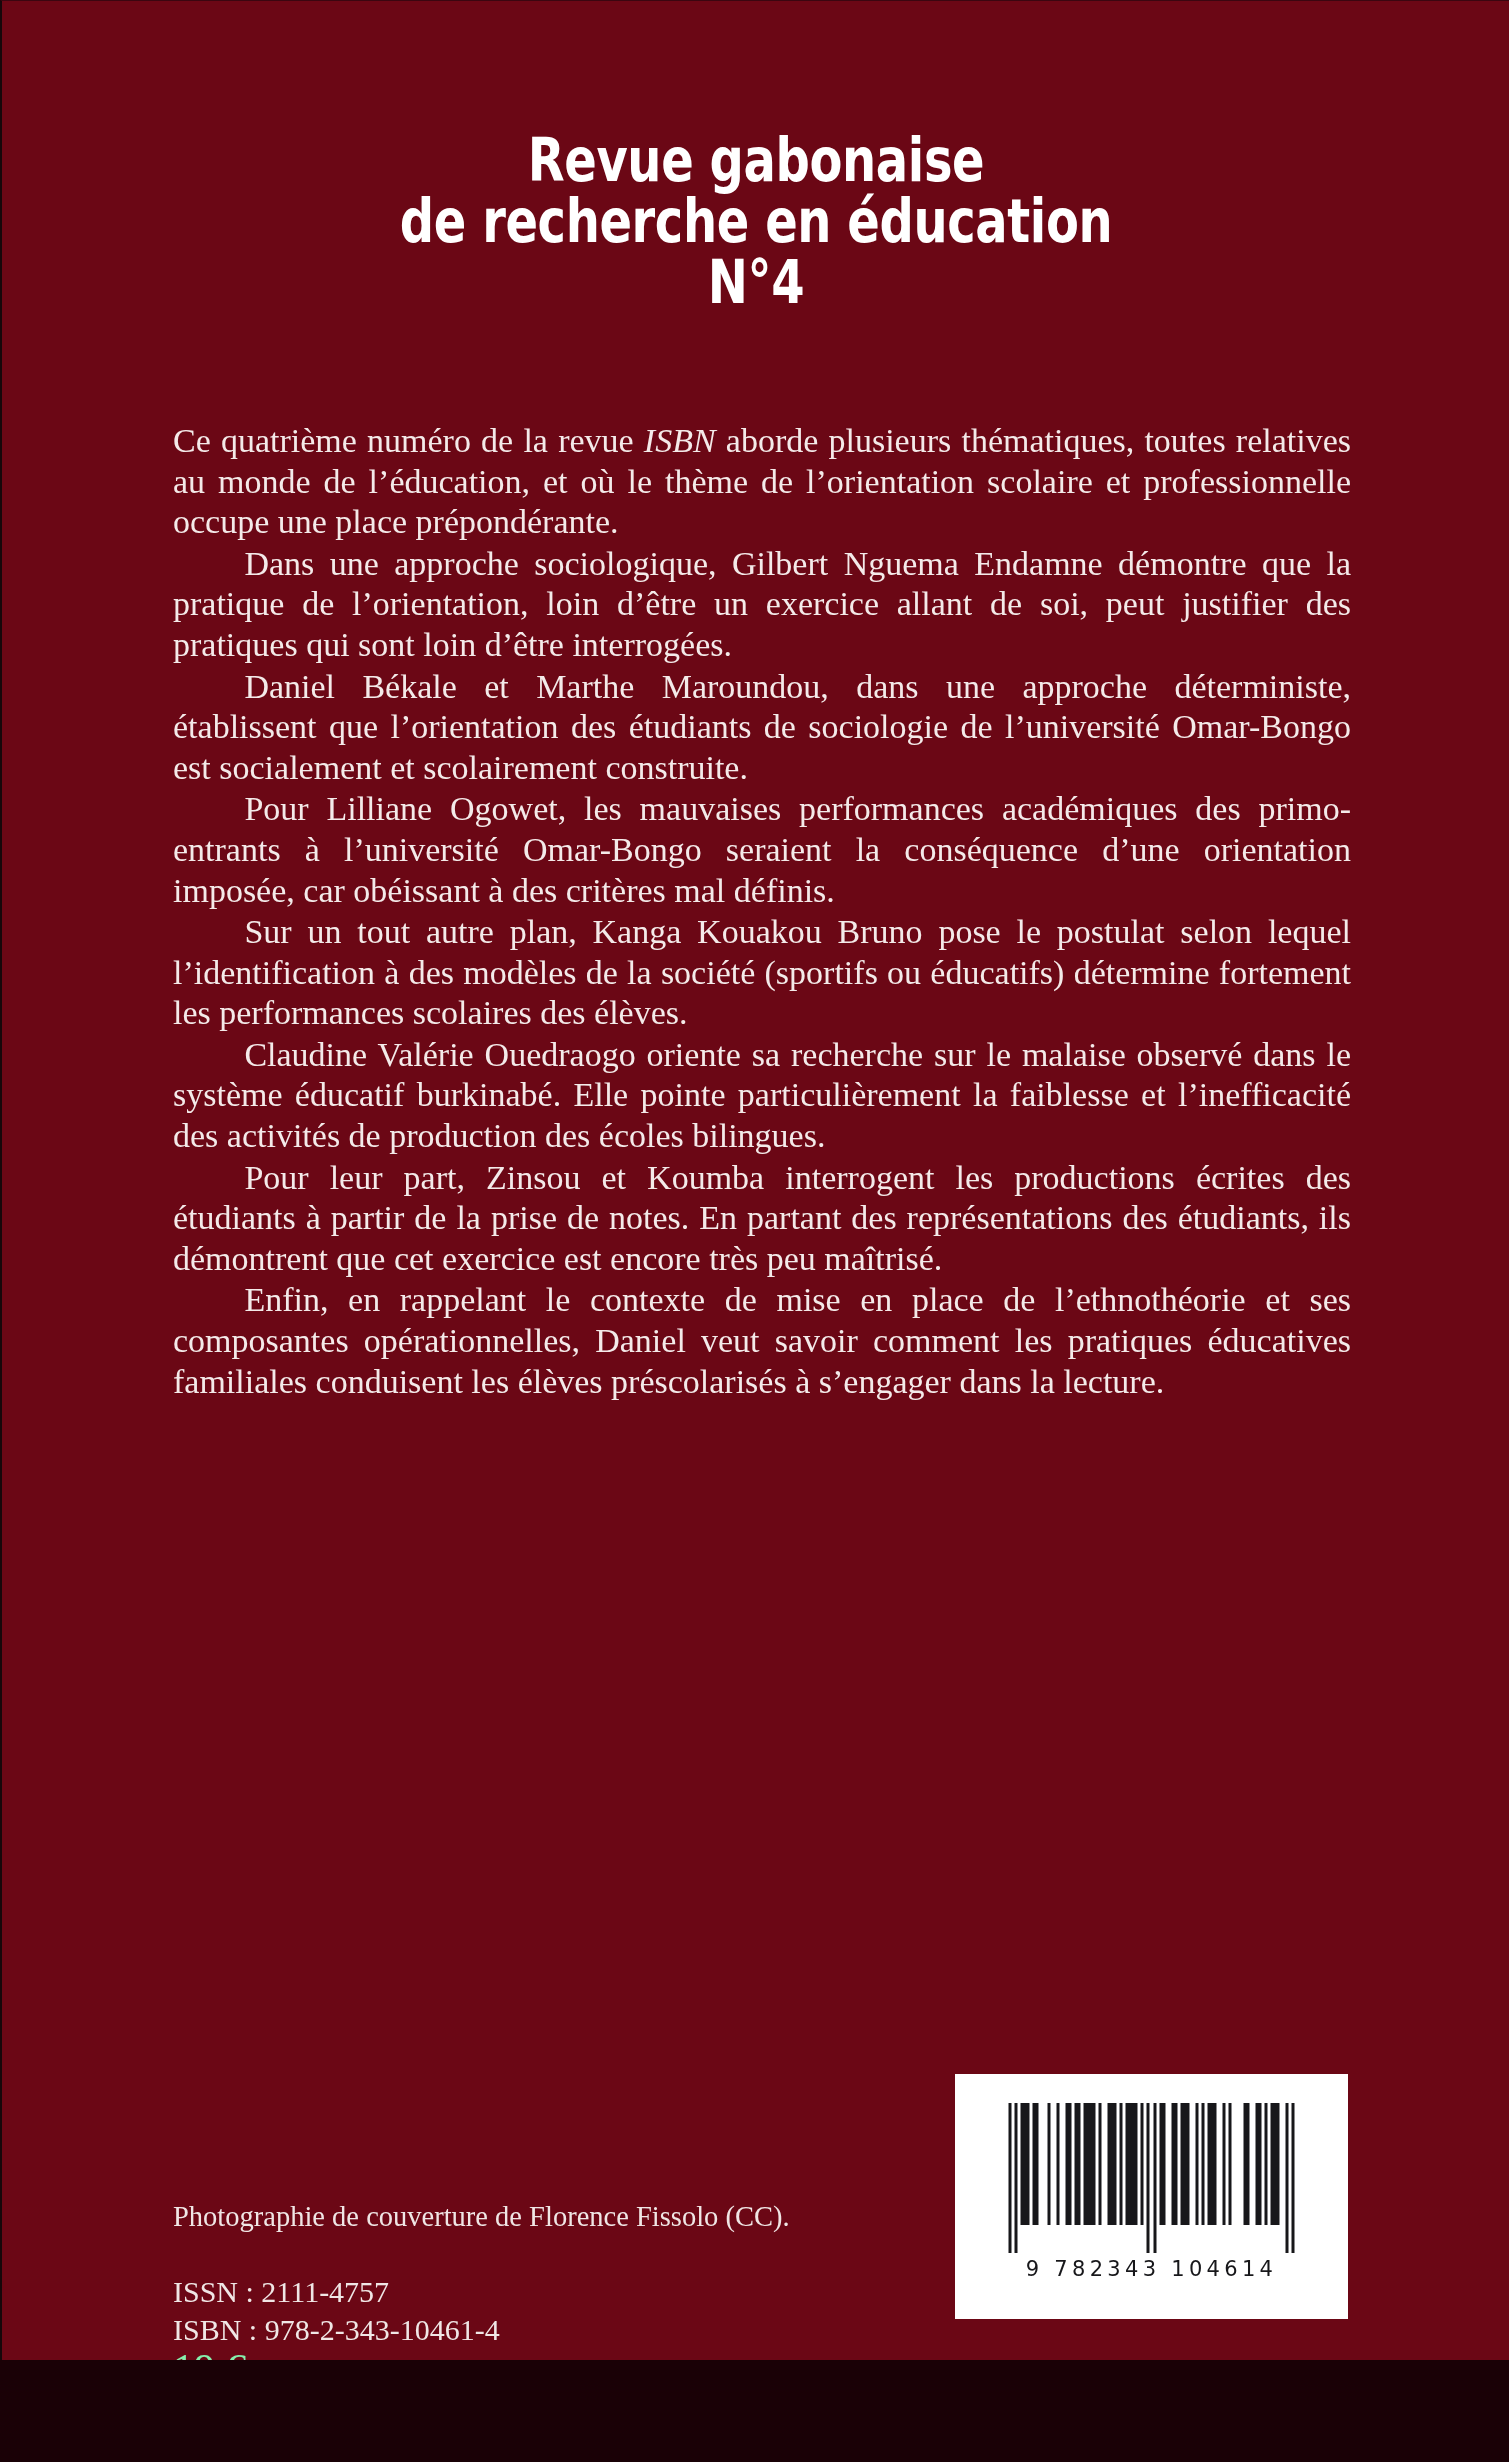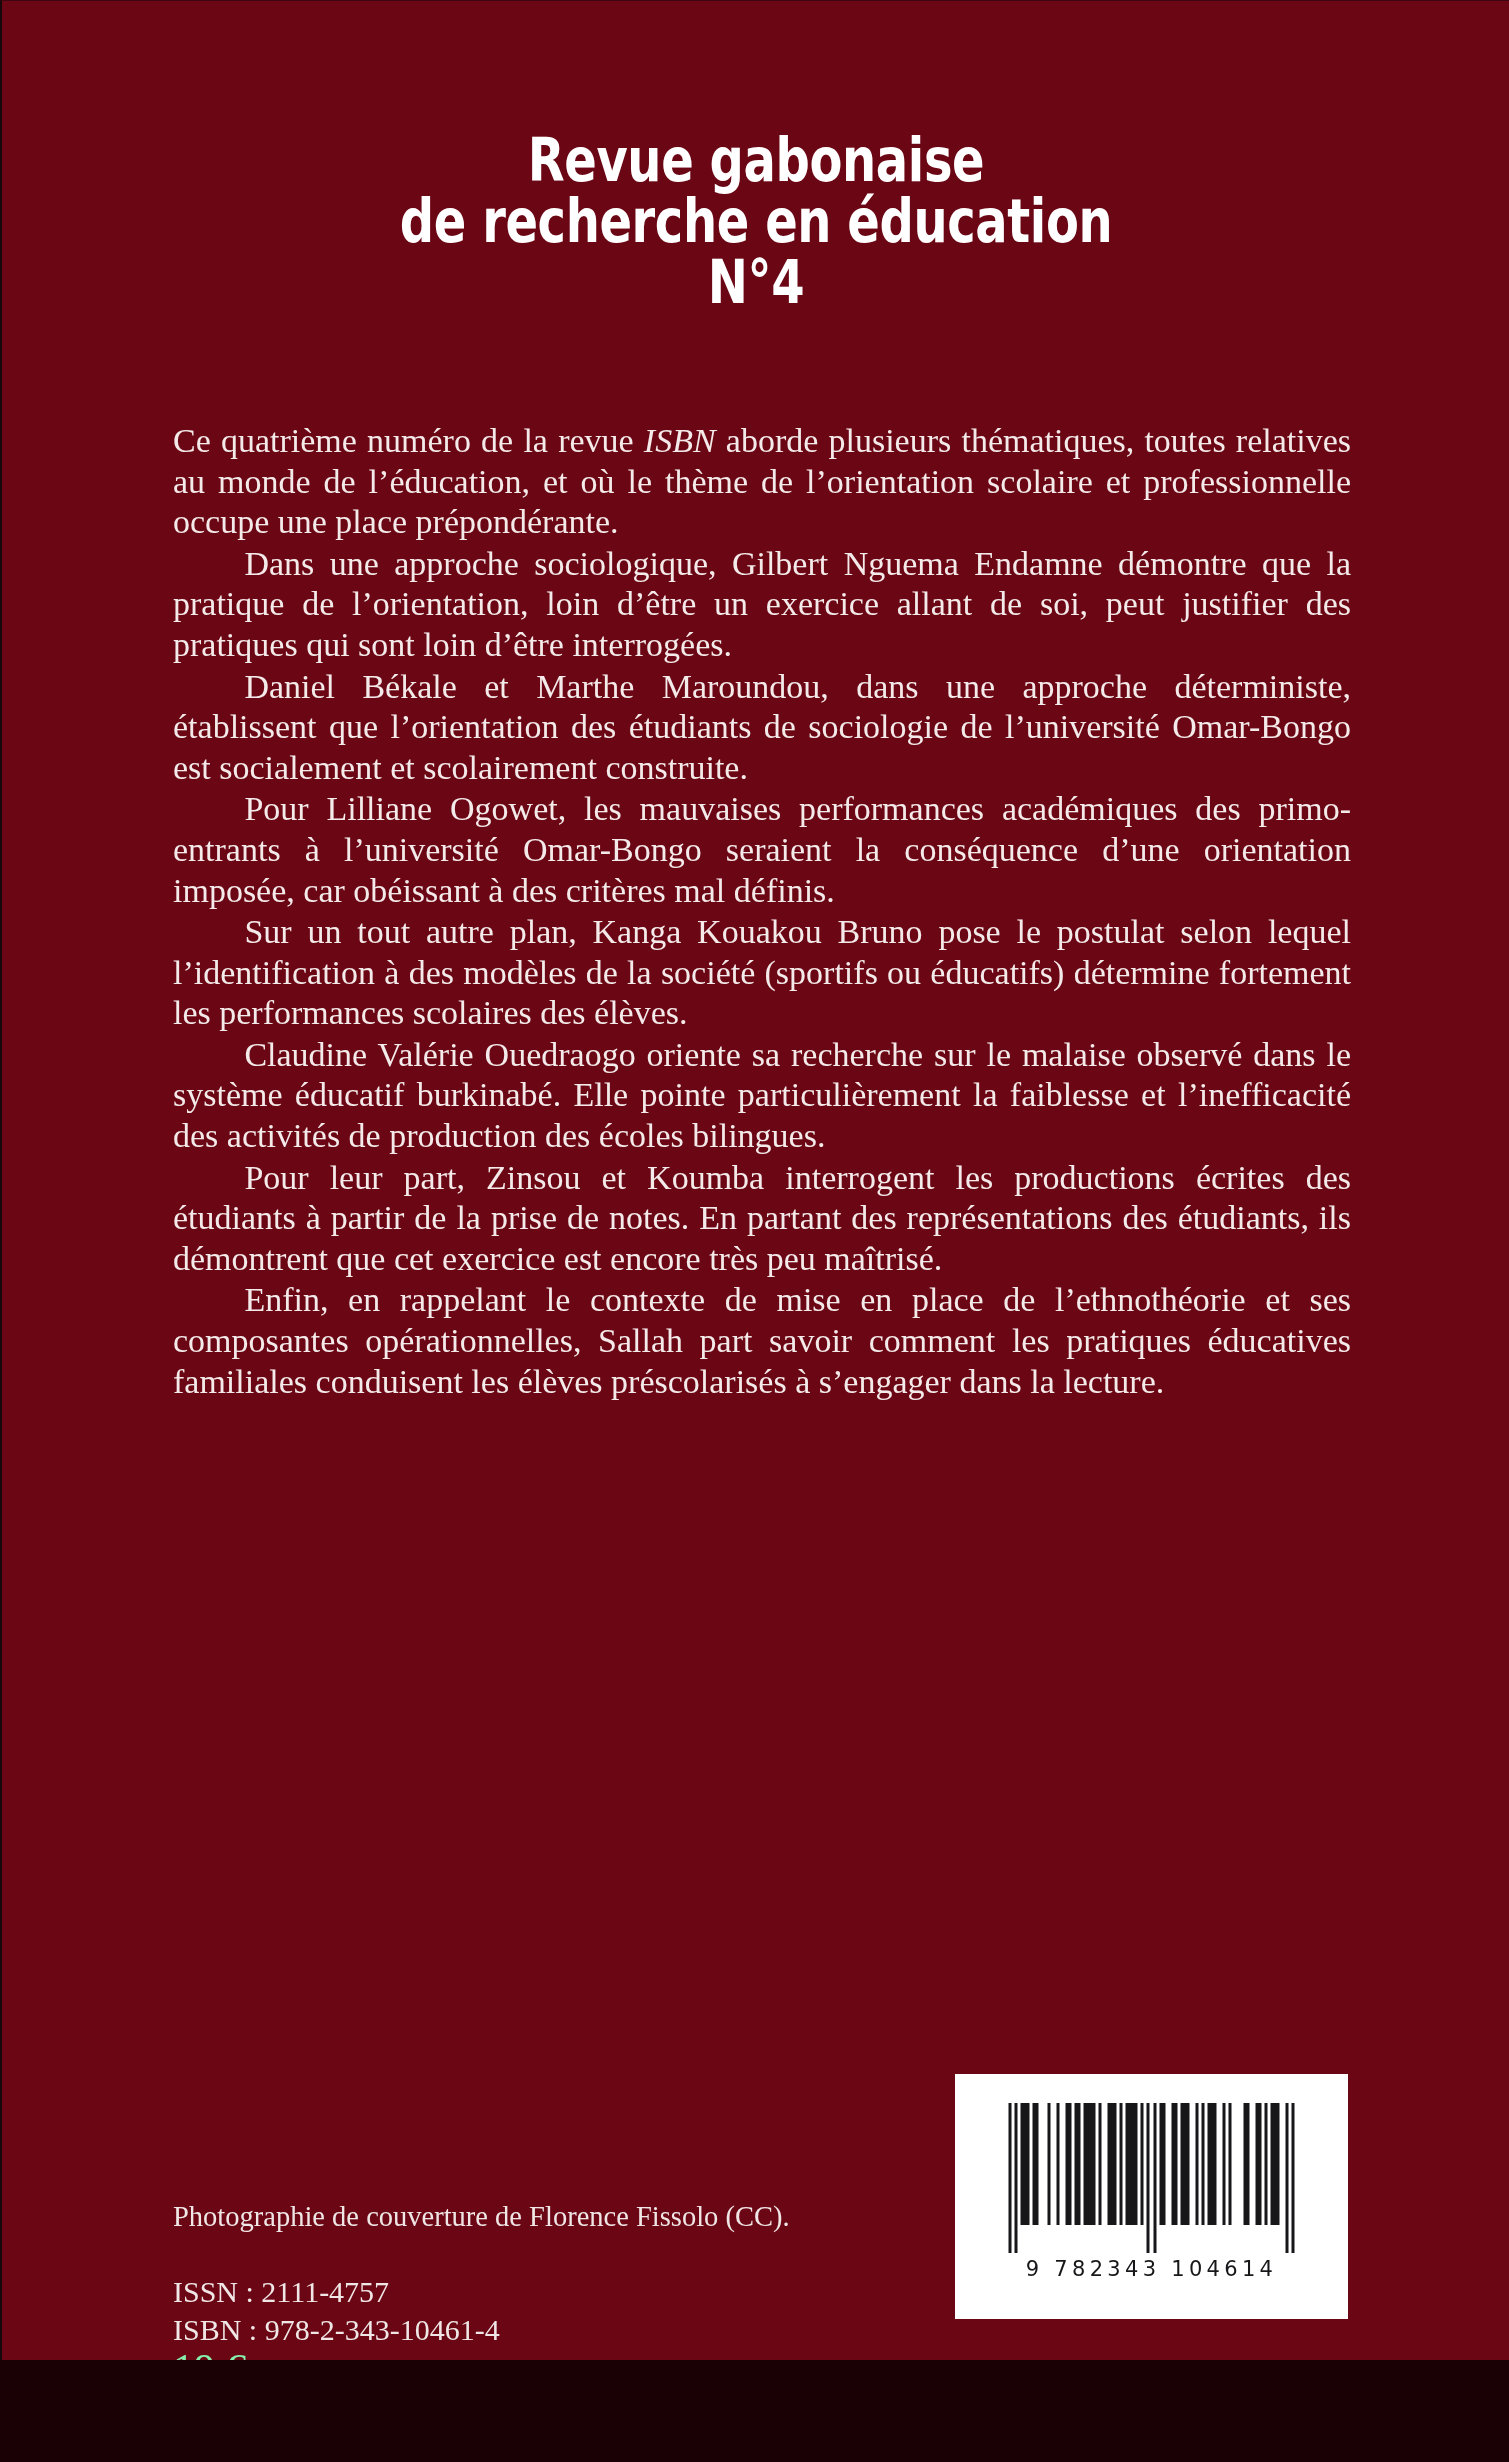--- a/index.html
+++ b/index.html
@@ -159,21 +159,21 @@
   </div>
 
   <div class="blurb">
     <p><span>Ce quatrième numéro de la revue </span><em>ISBN</em><span> aborde plusieurs thématiques, toutes relatives au monde de l’éducation, et où le thème de l’orientation scolaire et professionnelle occupe une place prépondérante.</span></p>
     <p class="indent">Dans une approche sociologique, Gilbert Nguema Endamne démontre que la pratique de l’orientation, loin d’être un exercice allant de soi, peut justifier des pratiques qui sont loin d’être interrogées.</p>
     <p class="indent">Daniel Békale et Marthe Maroundou, dans une approche déterministe, établissent que l’orientation des étudiants de sociologie de l’université Omar-Bongo est socialement et scolairement construite.</p>
     <p class="indent">Pour Lilliane Ogowet, les mauvaises performances académiques des primo-entrants à l’université Omar-Bongo seraient la conséquence d’une orientation imposée, car obéissant à des critères mal définis.</p>
     <p class="indent">Sur un tout autre plan, Kanga Kouakou Bruno pose le postulat selon lequel l’identification à des modèles de la société (sportifs ou éducatifs) détermine fortement les performances scolaires des élèves.</p>
     <p class="indent">Claudine Valérie Ouedraogo oriente sa recherche sur le malaise observé dans le système éducatif burkinabé. Elle pointe particulièrement la faiblesse et l’inefficacité des activités de production des écoles bilingues.</p>
     <p class="indent">Pour leur part, Zinsou et Koumba interrogent les productions écrites des étudiants à partir de la prise de notes. En partant des représentations des étudiants, ils démontrent que cet exercice est encore très peu maîtrisé.</p>
-    <p class="indent">Enfin, en rappelant le contexte de mise en place de l’ethnothéorie et ses composantes opérationnelles, Sallah part savoir comment les pratiques éducatives familiales conduisent les élèves préscolarisés à s’engager dans la lecture.</p>
+    <p class="indent">Enfin, en rappelant le contexte de mise en place de l’ethnothéorie et ses composantes opérationnelles, Daniel veut savoir comment les pratiques éducatives familiales conduisent les élèves préscolarisés à s’engager dans la lecture.</p>
   </div>
 
   <div class="credit">Photographie de couverture de Florence Fissolo (CC).</div>
 
   <div class="ids">
     <div>ISSN : 2111-4757</div>
     <div>ISBN : 978-2-343-10461-4</div>
   </div>
 
   <div class="price">19 €</div>

